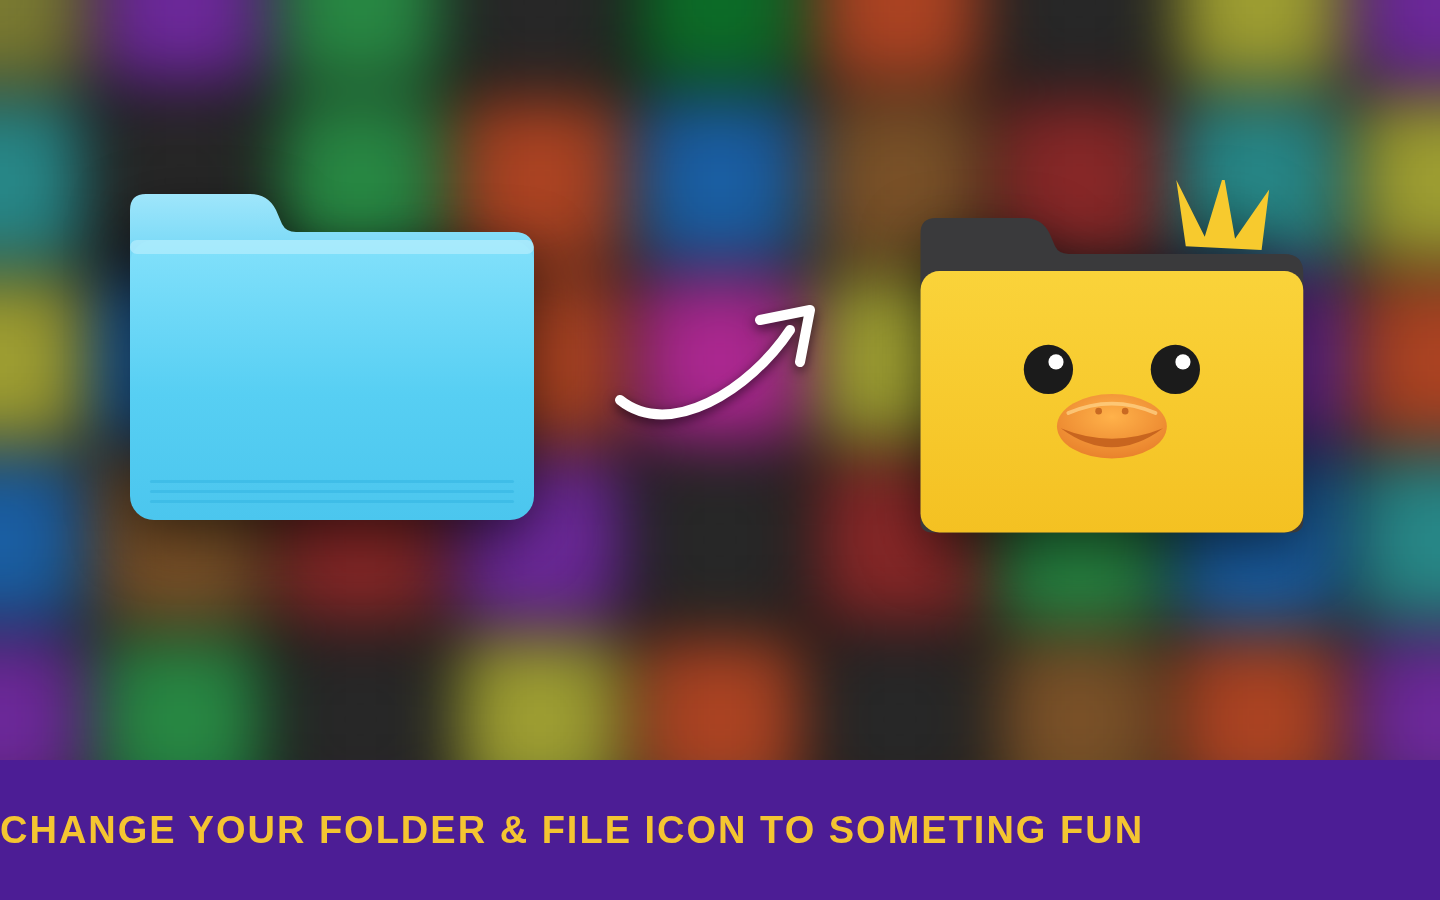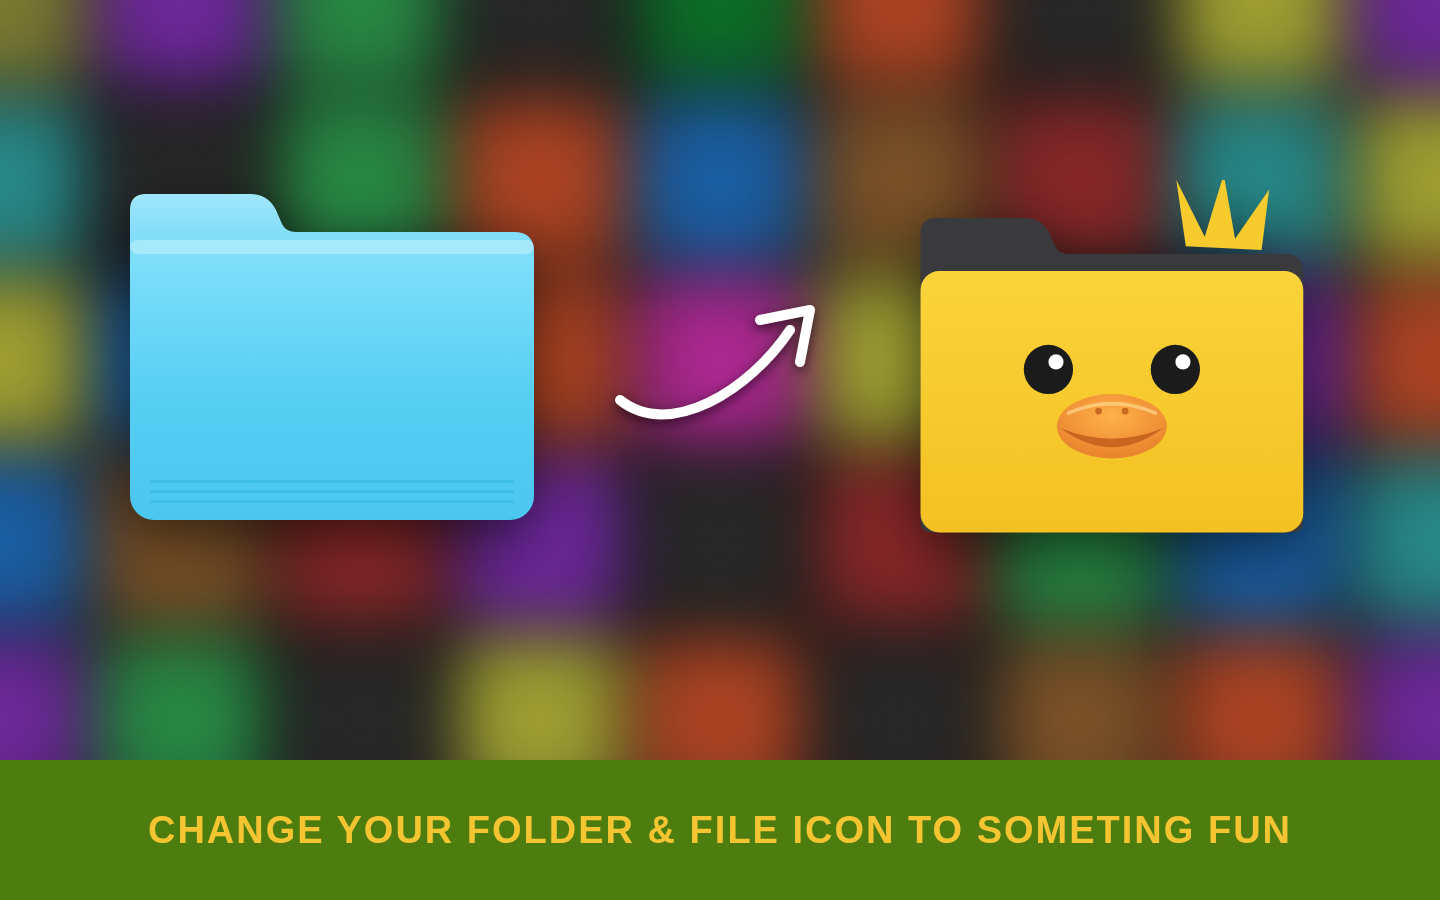--- a/index.html
+++ b/index.html
@@ -23,24 +23,24 @@
     filter: blur(32px) brightness(0.85);
     z-index: 0;
   }
   .bg div { border-radius: 14px; }
   
   
   .caption-bar {
     position: absolute;
     left: 0; right: 0; bottom: 0;
     height: 140px;
-    background: #4d7c0f;
+    background: #4c1d95;
     display: flex;
     align-items: center;
-    justify-content: center;
+    justify-content: flex-start;
     z-index: 5;
   }
   .caption-text {
     color: #F4C531;
     font-size: 38px;
     font-weight: 900;
     letter-spacing: 2px;
     text-align: center;
     font-family: "Comic Sans MS", "Arial Black", sans-serif;
   }

